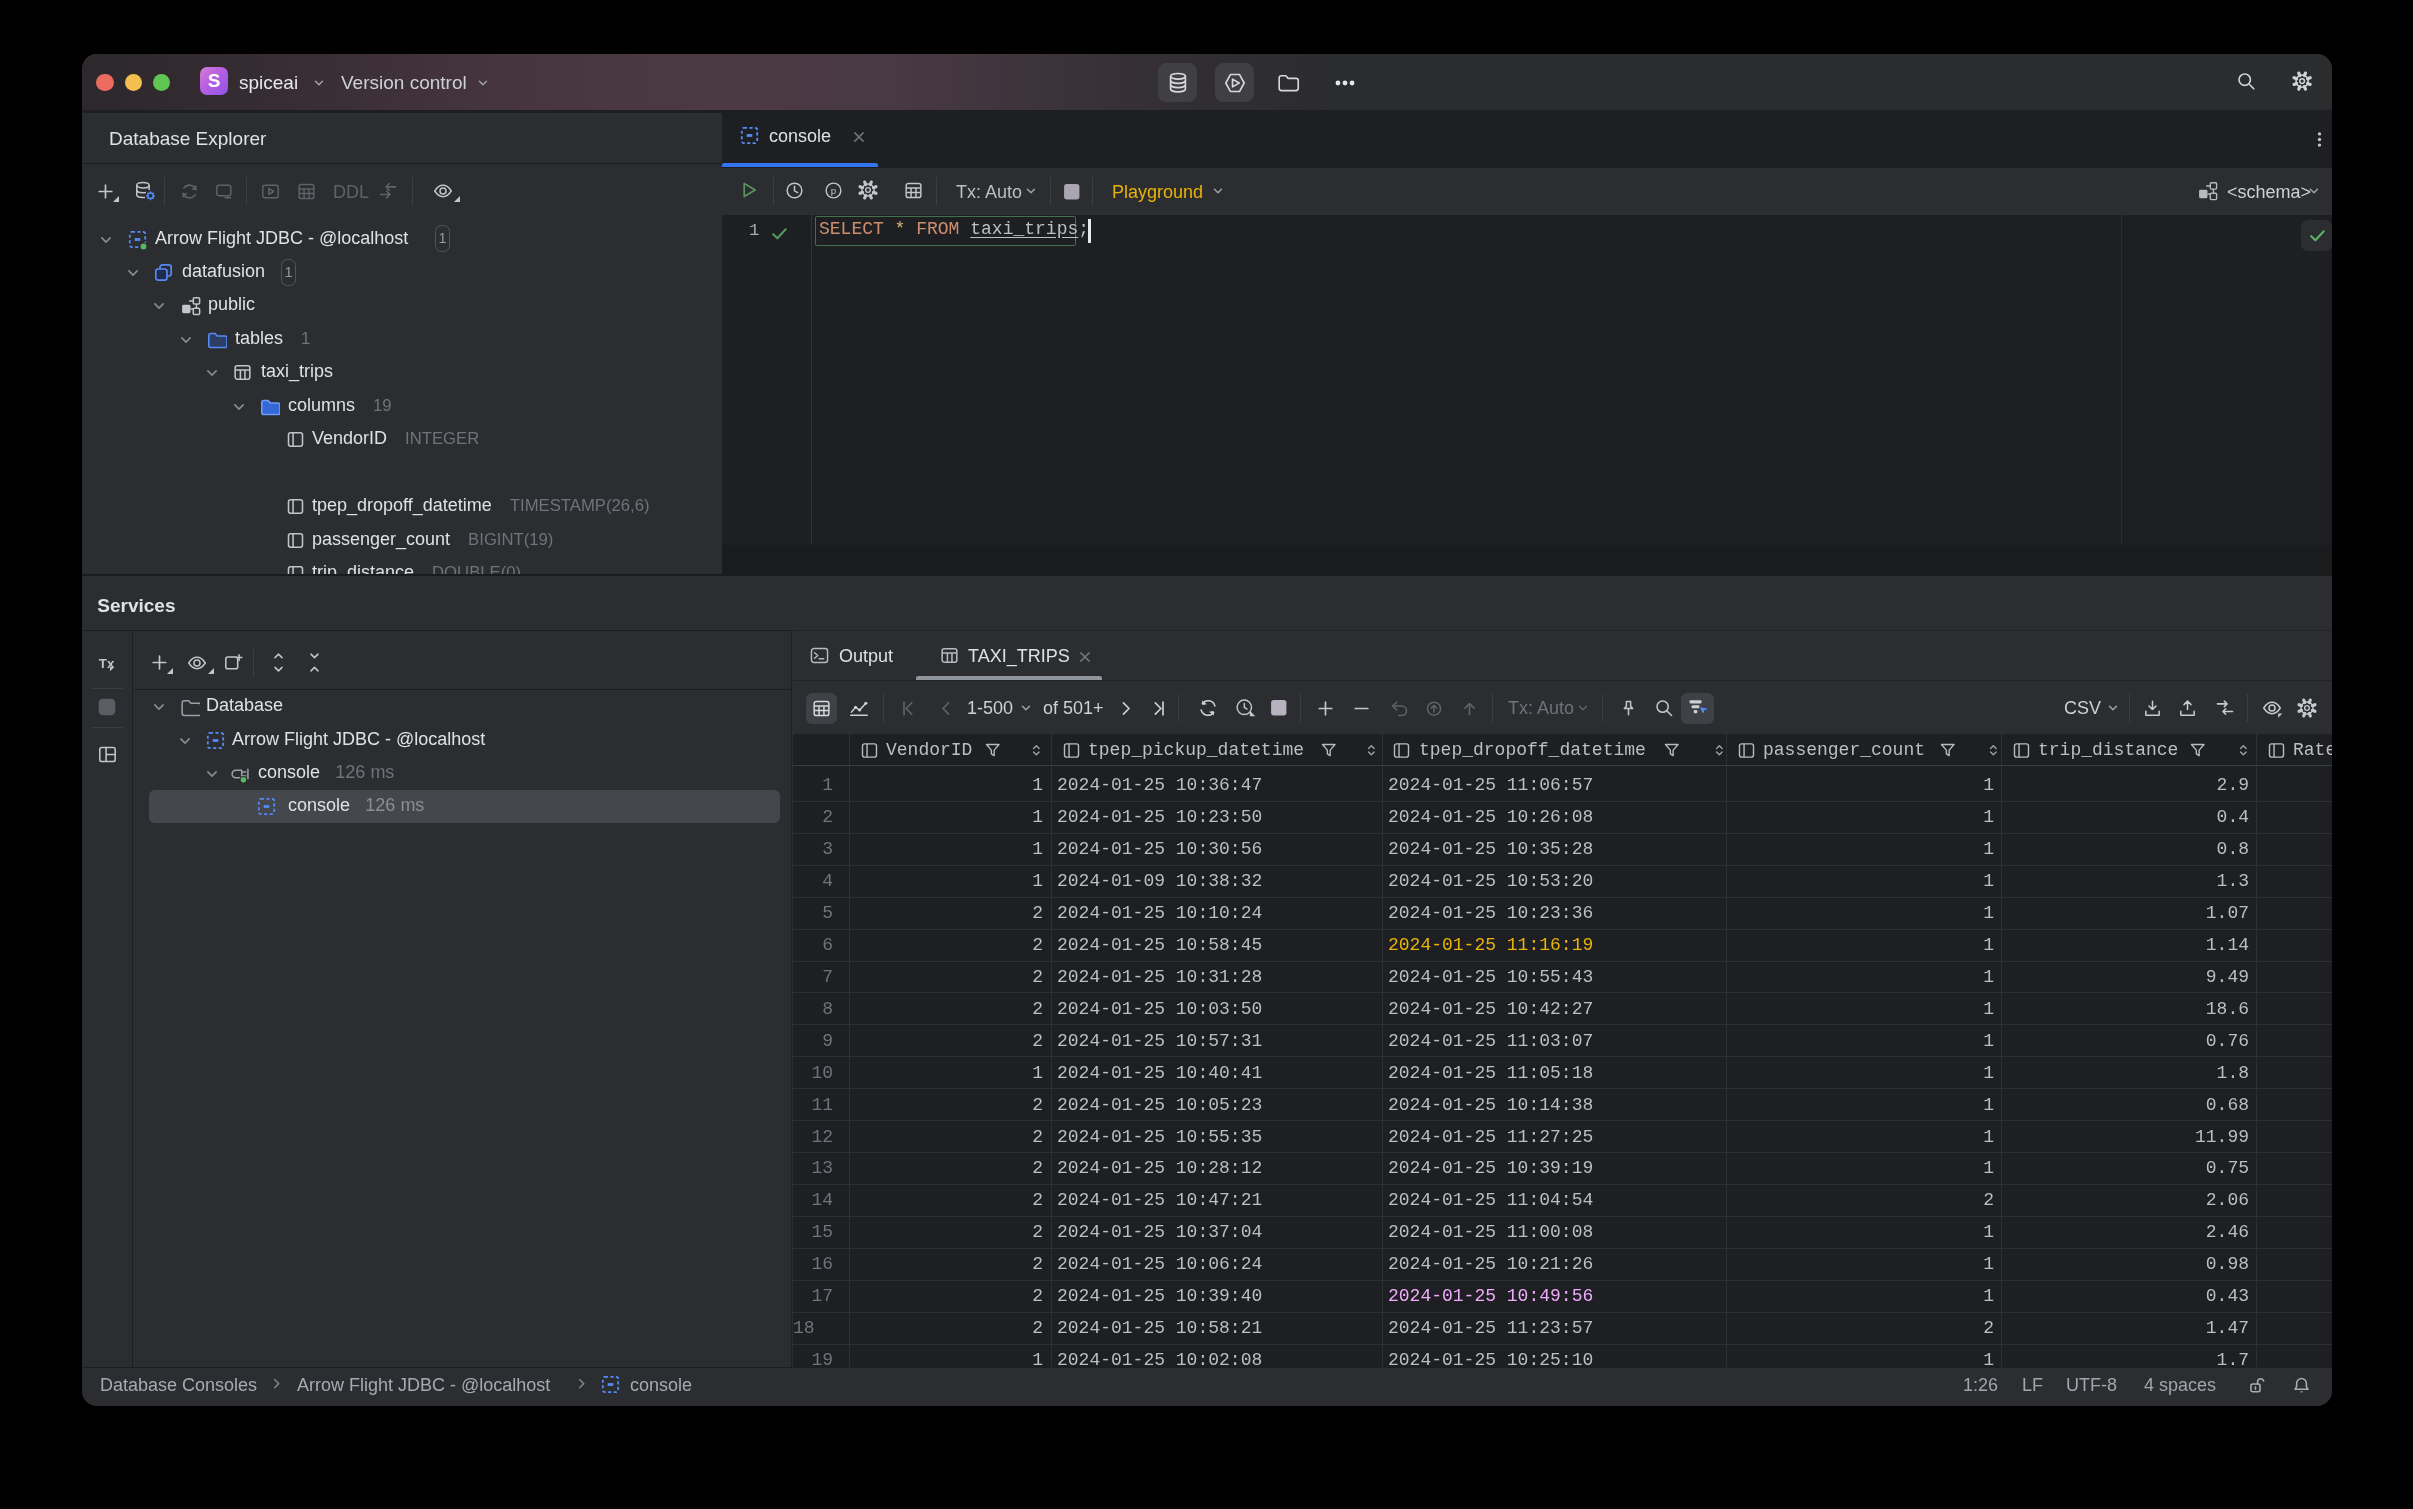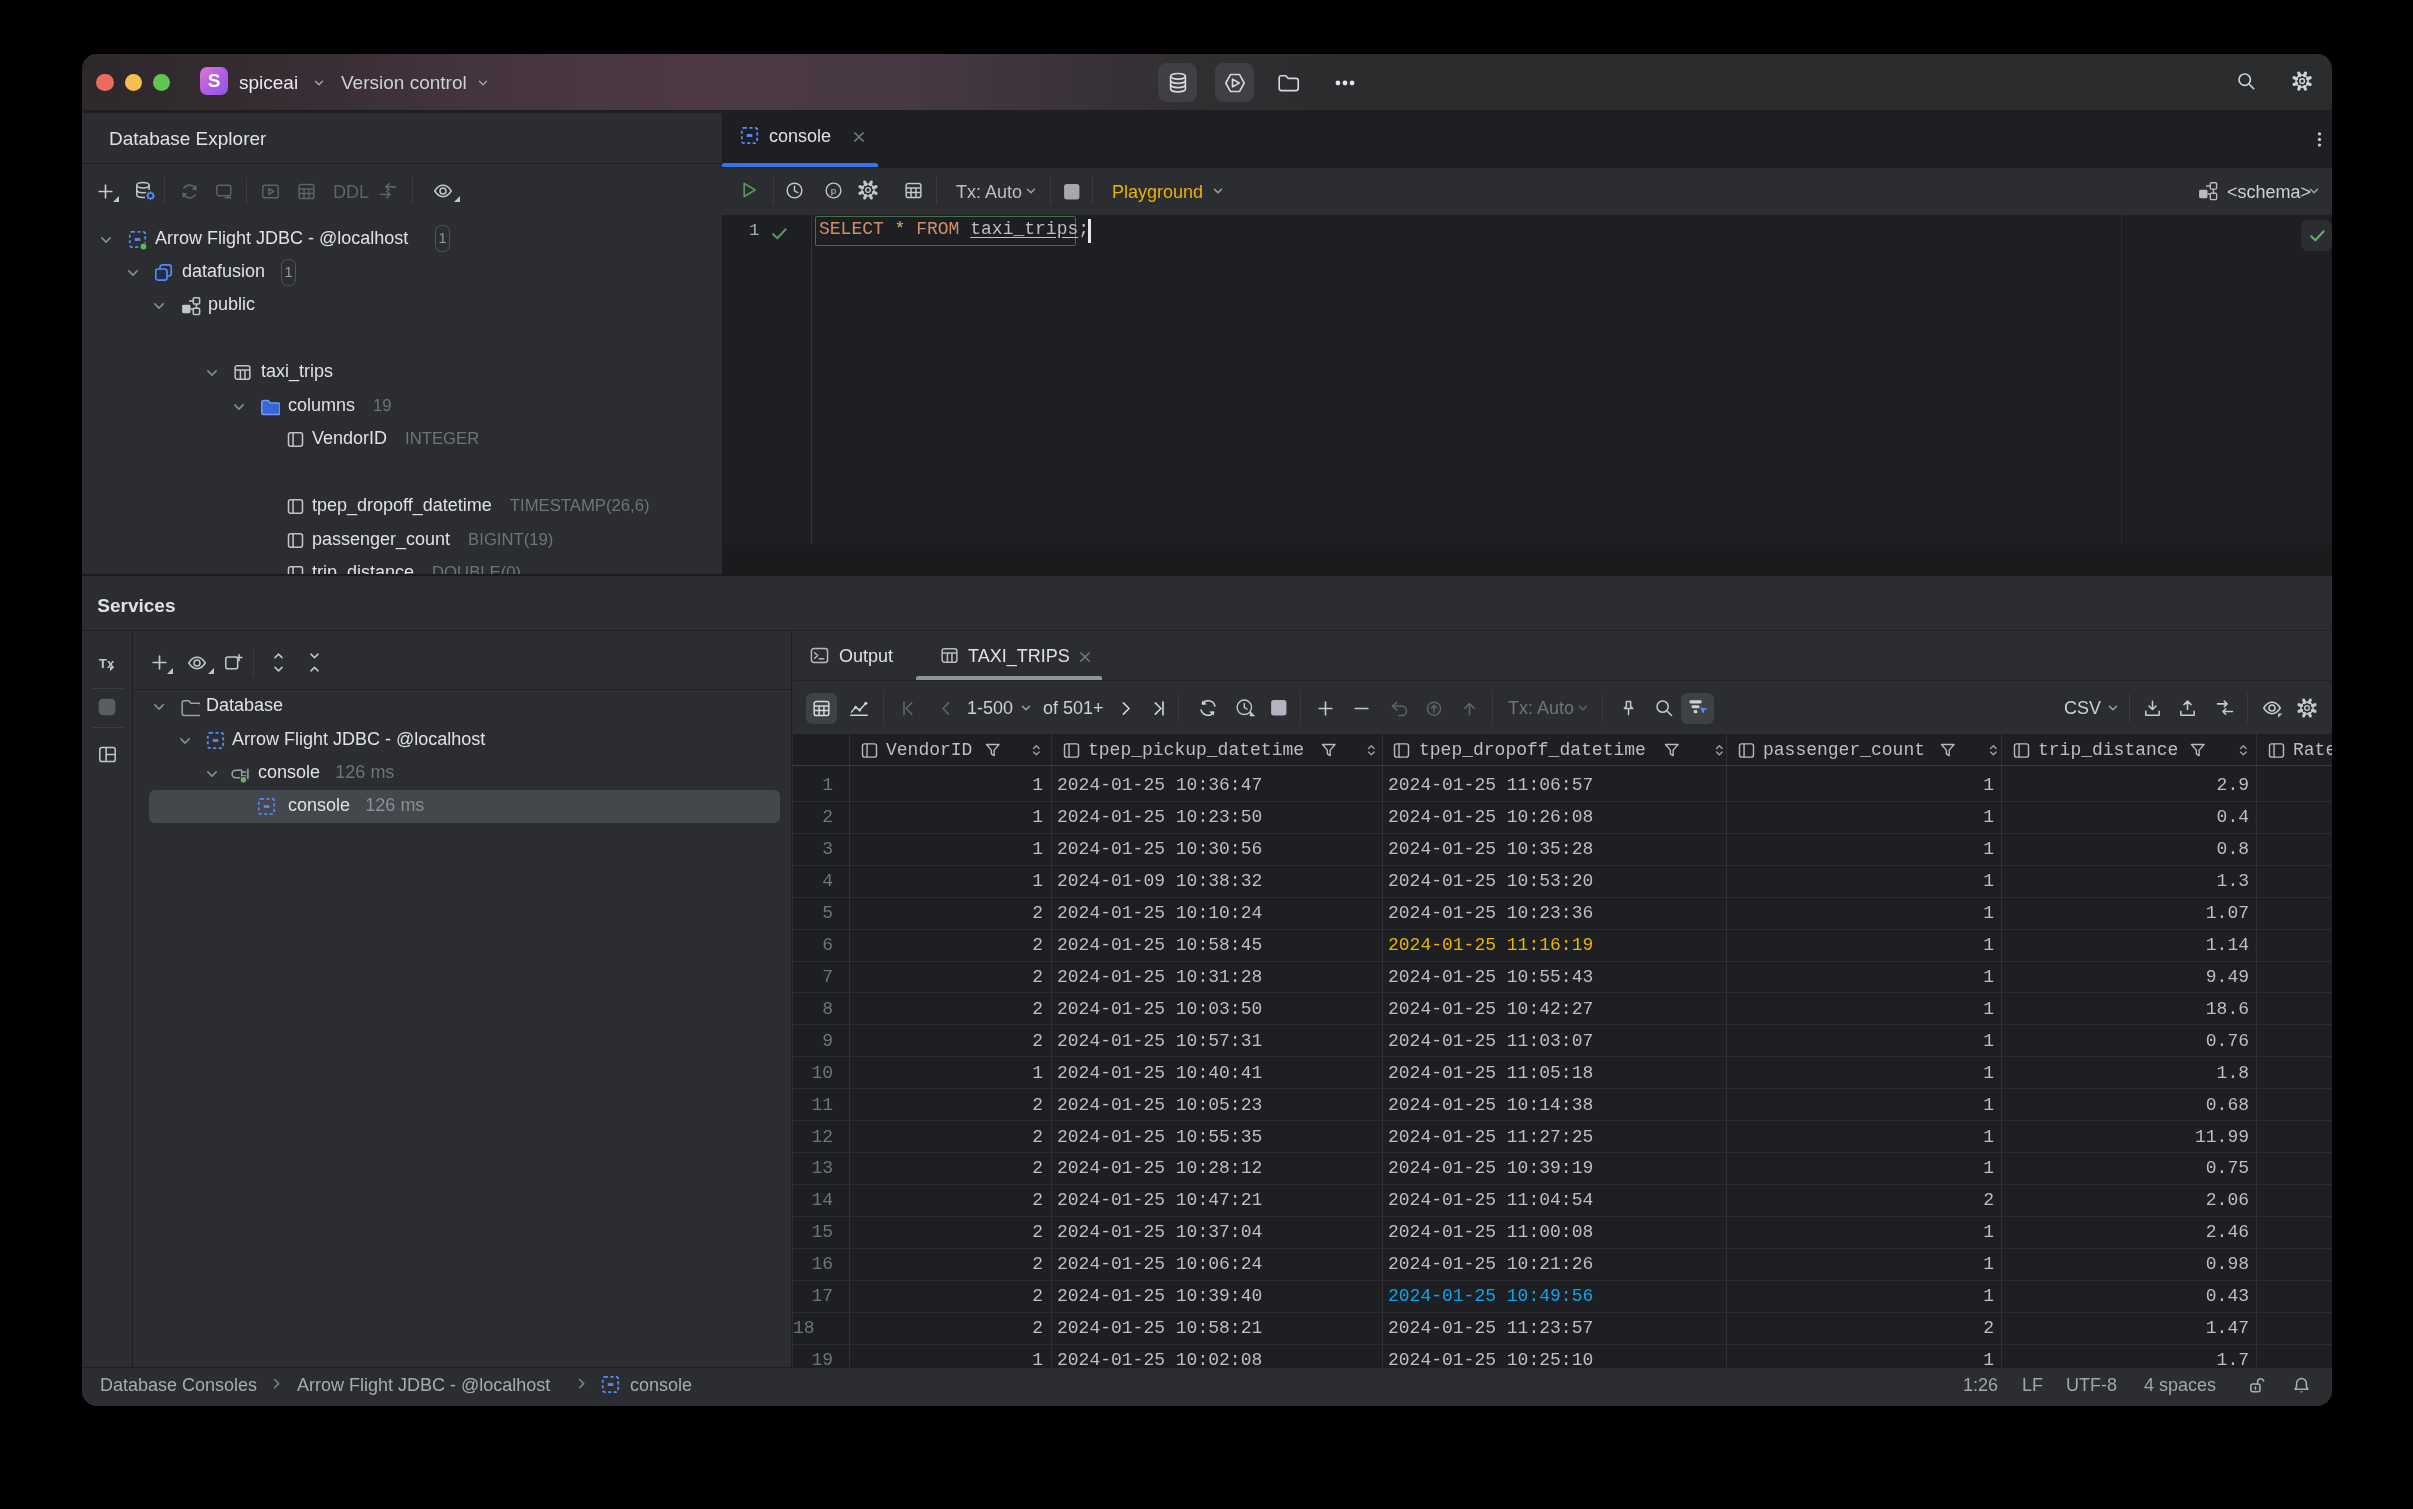--- a/index.html
+++ b/index.html
@@ -173,20 +173,33 @@
       </div>
       <div class="abs" style="left:98px;top:6.3px;">
         <svg class="ic" width="21" height="21" viewBox="0 0 30 30" style="">
           <rect x="3" y="14" width="12" height="12" rx="2" fill="#c2c5ca"></rect>
           <rect x="19" y="4" width="9" height="9" rx="1.5" fill="none" stroke="#c2c5ca" stroke-width="2.2"></rect>
           <rect x="19" y="19" width="9" height="9" rx="1.5" fill="none" stroke="#c2c5ca" stroke-width="2.2"></rect>
           <path d="M15 20h4 M15 20 M13 8.5h6 M23.5 13v6" fill="none" stroke="#c2c5ca" stroke-width="2.2"></path>
         </svg>
       </div>
       <div class="abs" style="left:126px;top:4.9px;font-size:18px;color:#dfe1e5;white-space:nowrap;">public<span style="color:#6f737a;font-size:16.7px;margin-left:18px;"></span></div>
+    </div>
+<div class="abs" style="left:0;top:269px;width:640px;height:33px;overflow:visible;">
+      <div class="abs" style="left:95px;top:7.7px;">
+        <svg class="ic" width="18" height="18" viewBox="0 0 26 26" style="">
+          <path d="M7 10l6 6 6-6" fill="none" stroke="#868a91" stroke-width="2.4" stroke-linecap="round" stroke-linejoin="round"></path>
+        </svg>
+      </div>
+      <div class="abs" style="left:124px;top:6.3px;">
+        <svg class="ic" width="21" height="21" viewBox="0 0 30 30" style="">
+          <path d="M4 9.5c0-1.7 1.3-3 3-3h6l3 3.5h11c1.7 0 3 1.3 3 3v10.5c0 1.7-1.3 3-3 3H7c-1.7 0-3-1.3-3-3z" fill="#2c3e63" stroke="#548af7" stroke-width="2.3" stroke-linejoin="round"></path>
+        </svg>
+      </div>
+      <div class="abs" style="left:153px;top:4.9px;font-size:18px;color:#dfe1e5;white-space:nowrap;">tables<span style="color:#6f737a;font-size:16.7px;margin-left:18px;">1</span></div>
     </div>
 <div class="abs" style="left:0;top:302px;width:640px;height:33px;overflow:visible;">
       <div class="abs" style="left:121px;top:7.7px;">
         <svg class="ic" width="18" height="18" viewBox="0 0 26 26" style="">
           <path d="M7 10l6 6 6-6" fill="none" stroke="#868a91" stroke-width="2.4" stroke-linecap="round" stroke-linejoin="round"></path>
         </svg>
       </div>
       <div class="abs" style="left:150px;top:6.3px;">
         <svg class="ic" width="21" height="21" viewBox="0 0 30 30" style="">
           <rect x="4.5" y="5.5" width="21" height="19" rx="3" fill="none" stroke="#c2c4c9" stroke-width="2.2"></rect>
@@ -873,21 +886,21 @@
 <div class="abs mono" style="left:0px;top:520px;width:40px;text-align:right;font-size:18px;color:#6f737a;">16</div>
 <div class="abs mono" style="left:139px;top:520px;width:111px;text-align:right;font-size:18px;color:#bcbec4;">2</div>
 <div class="abs mono" style="left:264px;top:520px;font-size:18px;color:#bcbec4;white-space:pre;">2024-01-25 10:06:24</div>
 <div class="abs mono" style="left:595px;top:520px;font-size:18px;color:#bcbec4;white-space:pre;">2024-01-25 10:21:26</div>
 <div class="abs mono" style="left:1045px;top:520px;width:156px;text-align:right;font-size:18px;color:#bcbec4;">1</div>
 <div class="abs mono" style="left:1324px;top:520px;width:132px;text-align:right;font-size:18px;color:#bcbec4;">0.98</div>
 <div class="abs" style="left:0;top:578px;width:1540px;height:1.4px;background:#2c2e32;"></div>
 <div class="abs mono" style="left:0px;top:552px;width:40px;text-align:right;font-size:18px;color:#6f737a;">17</div>
 <div class="abs mono" style="left:139px;top:552px;width:111px;text-align:right;font-size:18px;color:#bcbec4;">2</div>
 <div class="abs mono" style="left:264px;top:552px;font-size:18px;color:#bcbec4;white-space:pre;">2024-01-25 10:39:40</div>
-<div class="abs mono" style="left:595px;top:552px;font-size:18px;color:#0ea5e9;white-space:pre;">2024-01-25 10:49:56</div>
+<div class="abs mono" style="left:595px;top:552px;font-size:18px;color:#f0abfc;white-space:pre;">2024-01-25 10:49:56</div>
 <div class="abs mono" style="left:1045px;top:552px;width:156px;text-align:right;font-size:18px;color:#bcbec4;">1</div>
 <div class="abs mono" style="left:1324px;top:552px;width:132px;text-align:right;font-size:18px;color:#bcbec4;">0.43</div>
 <div class="abs" style="left:0;top:610px;width:1540px;height:1.4px;background:#2c2e32;"></div>
 <div class="abs mono" style="left:0px;top:584px;width:40px;text-align:left;font-size:18px;color:#6f737a;">18</div>
 <div class="abs mono" style="left:139px;top:584px;width:111px;text-align:right;font-size:18px;color:#bcbec4;">2</div>
 <div class="abs mono" style="left:264px;top:584px;font-size:18px;color:#bcbec4;white-space:pre;">2024-01-25 10:58:21</div>
 <div class="abs mono" style="left:595px;top:584px;font-size:18px;color:#bcbec4;white-space:pre;">2024-01-25 11:23:57</div>
 <div class="abs mono" style="left:1045px;top:584px;width:156px;text-align:right;font-size:18px;color:#bcbec4;">2</div>
 <div class="abs mono" style="left:1324px;top:584px;width:132px;text-align:right;font-size:18px;color:#bcbec4;">1.47</div>
 

